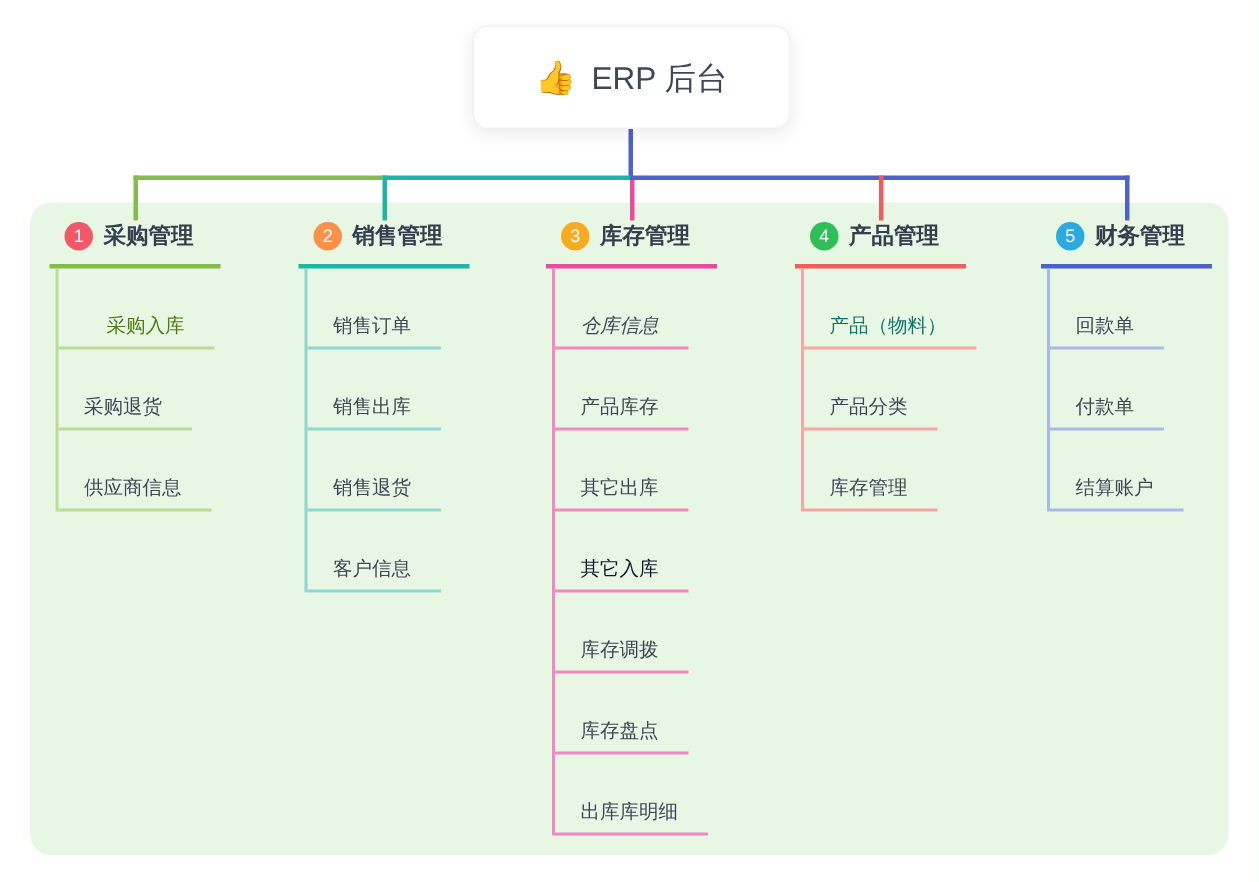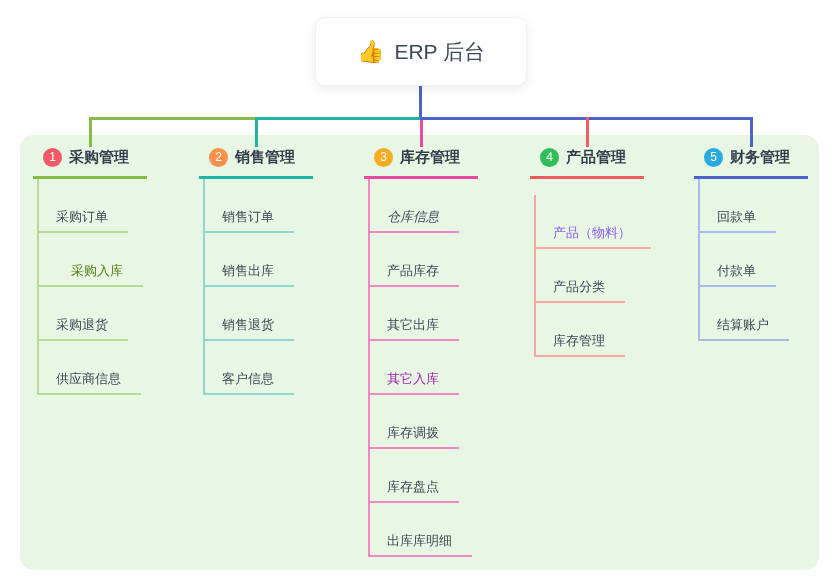--- a/index.html
+++ b/index.html
@@ -63,21 +63,20 @@
     <span class="root-icon">👍</span>
     <span class="root-label" style="color: rgb(61, 71, 87);">ERP 后台</span>
   </div>
   <div id="branches">
       <div class="branch" style="left: 33px;">
         <div class="btitle" style="border-bottom-color: rgb(133, 187, 74); color: rgb(51, 63, 77);">
           <span class="badge" style="background: rgb(242, 89, 104);">1</span>
           <span>采购管理</span>
         </div>
         <div class="kids" style="border-left-color: rgb(185, 220, 154);">
-          <div class="kid" style="border-bottom-color: rgb(185, 220, 154); color: rgb(61, 72, 86);">采购订单</div>
           <div class="kid" style="border-bottom-color: rgb(185, 220, 154); color: #4d7c0f; padding-left: 32px;">采购入库</div>
           <div class="kid" style="border-bottom-color: rgb(185, 220, 154); color: rgb(61, 72, 86);">采购退货</div>
           <div class="kid" style="border-bottom-color: rgb(185, 220, 154); color: rgb(61, 72, 86);">供应商信息</div>
         </div>
       </div>
       <div class="branch" style="left: 199px;">
         <div class="btitle" style="border-bottom-color: rgb(28, 181, 166); color: rgb(51, 63, 77);">
           <span class="badge" style="background: rgb(249, 145, 74);">2</span>
           <span>销售管理</span>
         </div>
@@ -90,33 +89,33 @@
       </div>
       <div class="branch" style="left: 364px;">
         <div class="btitle" style="border-bottom-color: rgb(234, 74, 159); color: rgb(51, 63, 77);">
           <span class="badge" style="background: rgb(247, 171, 32);">3</span>
           <span>库存管理</span>
         </div>
         <div class="kids" style="border-left-color: rgb(242, 135, 194);">
           <div class="kid" style="border-bottom-color: rgb(242, 135, 194); color: rgb(61, 72, 86); font-style: italic;">仓库信息</div>
           <div class="kid" style="border-bottom-color: rgb(242, 135, 194); color: rgb(61, 72, 86);">产品库存</div>
           <div class="kid" style="border-bottom-color: rgb(242, 135, 194); color: rgb(61, 72, 86);">其它出库</div>
-          <div class="kid" style="border-bottom-color: rgb(242, 135, 194); color: #a21caf;">其它入库</div>
+          <div class="kid" style="border-bottom-color: rgb(242, 135, 194); color: #0f172a;">其它入库</div>
           <div class="kid" style="border-bottom-color: rgb(242, 135, 194); color: rgb(61, 72, 86);">库存调拨</div>
           <div class="kid" style="border-bottom-color: rgb(242, 135, 194); color: rgb(61, 72, 86);">库存盘点</div>
           <div class="kid" style="border-bottom-color: rgb(242, 135, 194); color: rgb(61, 72, 86);">出库库明细</div>
         </div>
       </div>
       <div class="branch" style="left: 530px;">
         <div class="btitle" style="border-bottom-color: rgb(242, 92, 92); color: rgb(51, 63, 77);">
           <span class="badge" style="background: rgb(47, 190, 88);">4</span>
           <span>产品管理</span>
         </div>
         <div class="kids" style="border-left-color: rgb(247, 165, 165);">
-          <div class="kid" style="border-bottom-color: rgb(247, 165, 165); color: #8b5cf6; margin-top: 16px;">产品（物料）</div>
+          <div class="kid" style="border-bottom-color: rgb(247, 165, 165); color: #0f766e;">产品（物料）</div>
           <div class="kid" style="border-bottom-color: rgb(247, 165, 165); color: rgb(61, 72, 86);">产品分类</div>
           <div class="kid" style="border-bottom-color: rgb(247, 165, 165); color: rgb(61, 72, 86);">库存管理</div>
         </div>
       </div>
       <div class="branch" style="left: 694px;">
         <div class="btitle" style="border-bottom-color: rgb(77, 99, 203); color: rgb(51, 63, 77);">
           <span class="badge" style="background: rgb(41, 171, 226);">5</span>
           <span>财务管理</span>
         </div>
         <div class="kids" style="border-left-color: rgb(167, 186, 233);">

